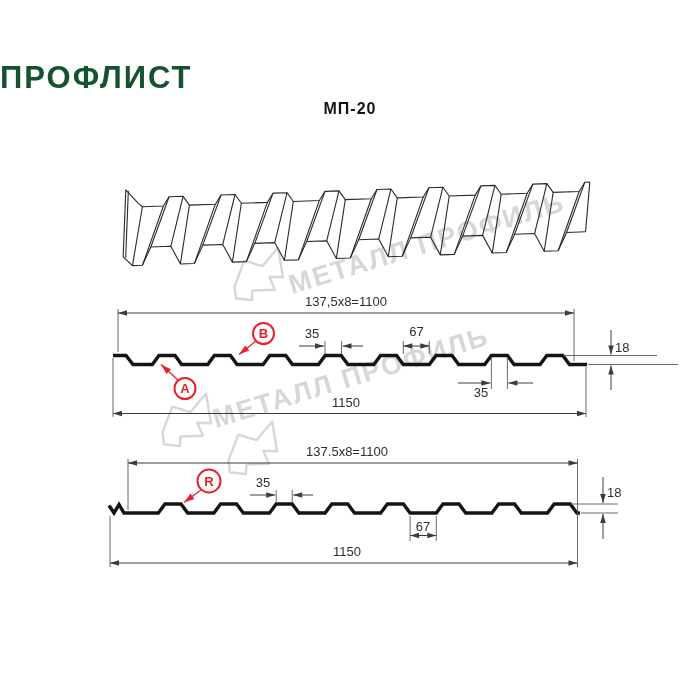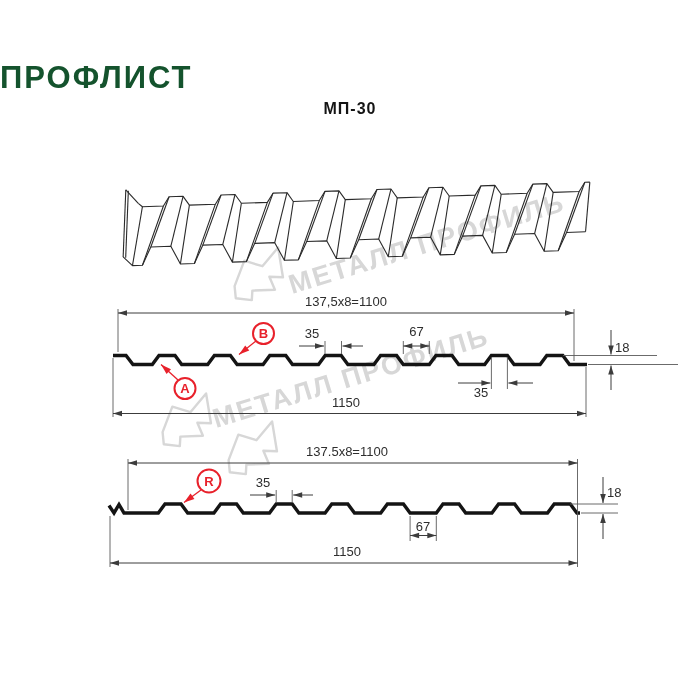--- a/index.html
+++ b/index.html
@@ -24,21 +24,21 @@
   .wm{fill:#d7d7d7;font-size:27px;font-weight:bold;letter-spacing:2px;
       font-family:"Liberation Sans",sans-serif;}
   .wmlogo{fill:none;stroke:#d7d7d7;stroke-width:2.4;stroke-linejoin:round;}
 </style>
 </head>
 <body>
 
 <div id="stage">
 
   <div class="title">ПРОФЛИСТ</div>
-  <div class="subtitle">МП-30</div>
+  <div class="subtitle">МП-20</div>
 
   <svg width="700" height="700" viewBox="0 0 700 700">
     <defs>
       <marker id="ah" viewBox="0 0 10 10" refX="9.5" refY="5" markerWidth="10" markerHeight="10" orient="auto-start-reverse">
         <path d="M0.5,2.2 L9.5,5 L0.5,7.8 Z" fill="#3c3c3c"></path>
       </marker>
       <marker id="ahr" viewBox="0 0 10 10" refX="9.5" refY="5" markerWidth="9" markerHeight="9" orient="auto-start-reverse">
         <path d="M0.5,2.2 L9.5,5 L0.5,7.8 Z" fill="#e8212b"></path>
       </marker>
     </defs>

